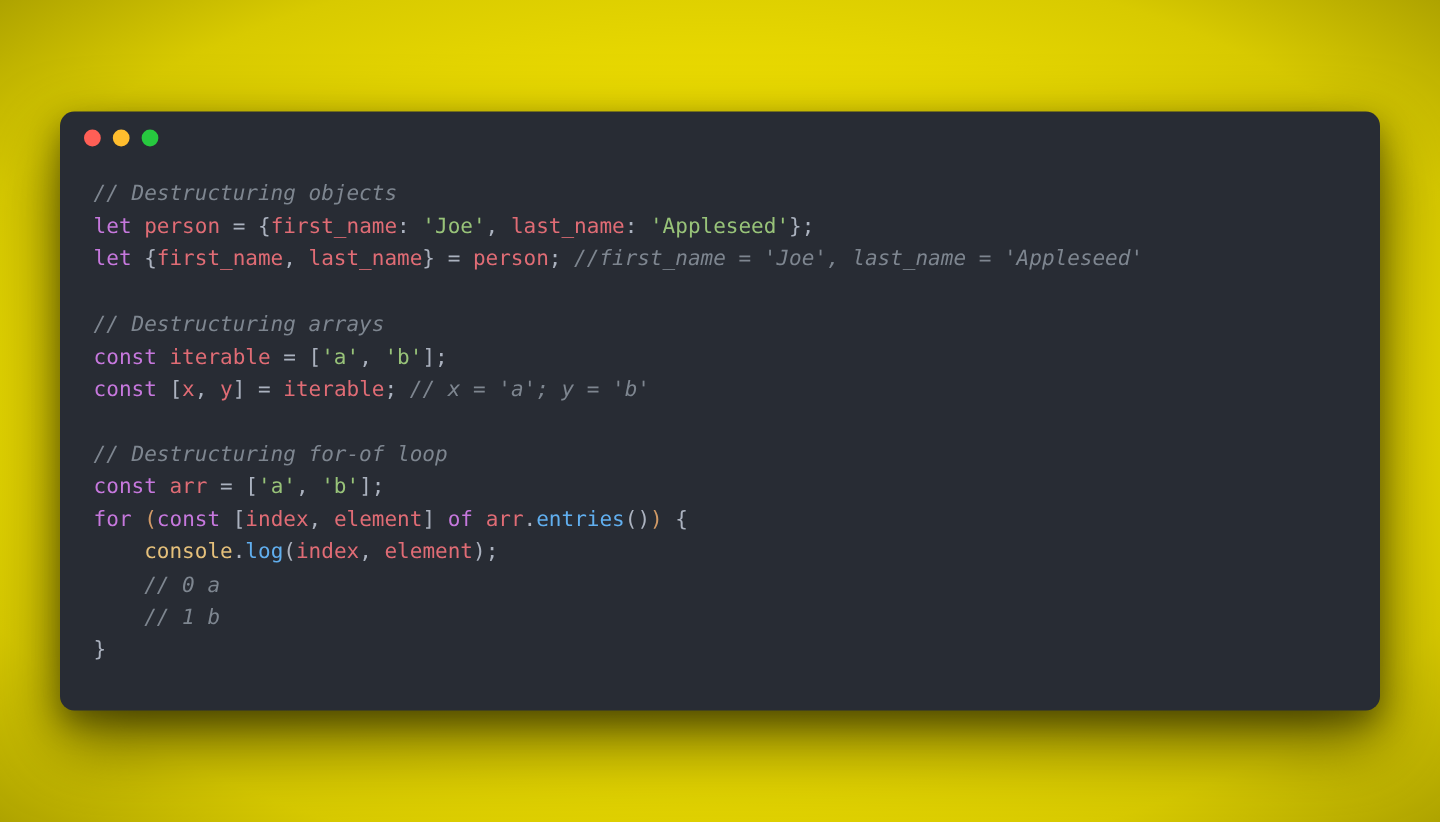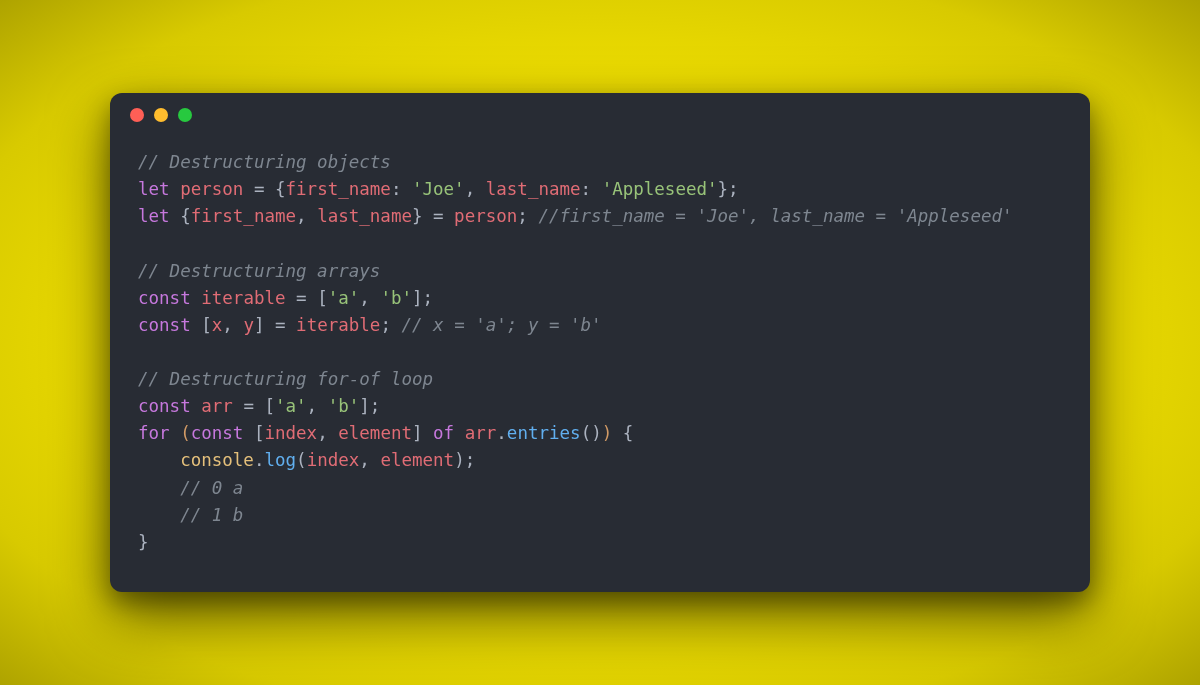--- a/index.html
+++ b/index.html
@@ -6,21 +6,21 @@
   html, body { width: 1200px; height: 685px; }
   body {
     background: #f3ec00;
     background: radial-gradient(ellipse at center, #fff200 0%, #f7e600 40%, #d8ca00 80%, #aea300 100%);
     display: flex;
     align-items: center;
     justify-content: center;
     font-family: "Menlo", "Consolas", "DejaVu Sans Mono", monospace;
   }
   .window {
-    width: 980px;
+    width: 1100px;
     background: #282c34;
     border-radius: 12px;
     box-shadow: 0 25px 60px rgba(0,0,0,0.55), 0 10px 25px rgba(0,0,0,0.35);
     overflow: hidden;
   }
   .titlebar {
     height: 44px;
     display: flex;
     align-items: center;
     padding-left: 20px;

